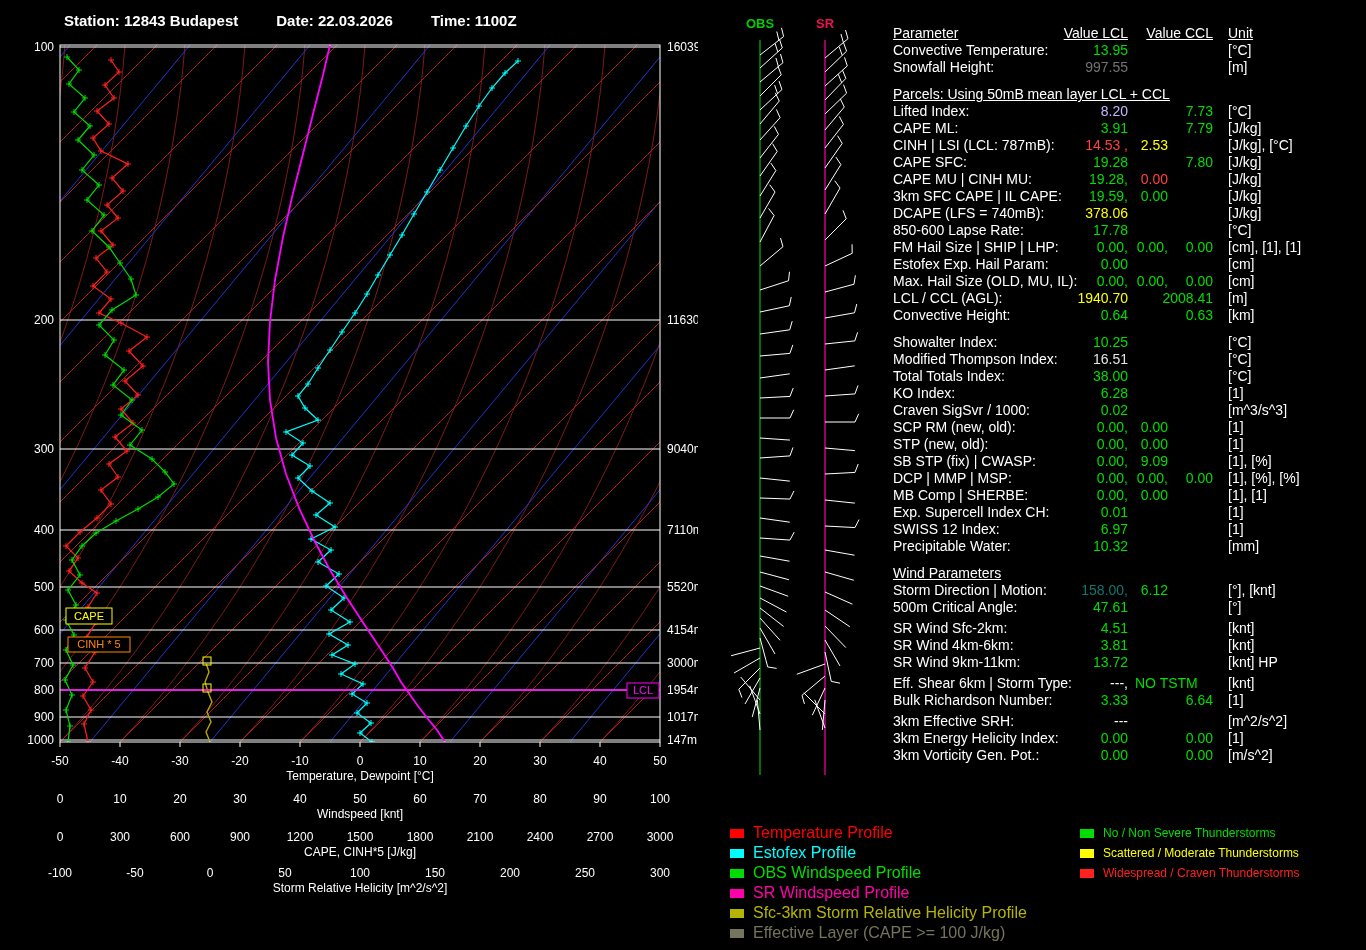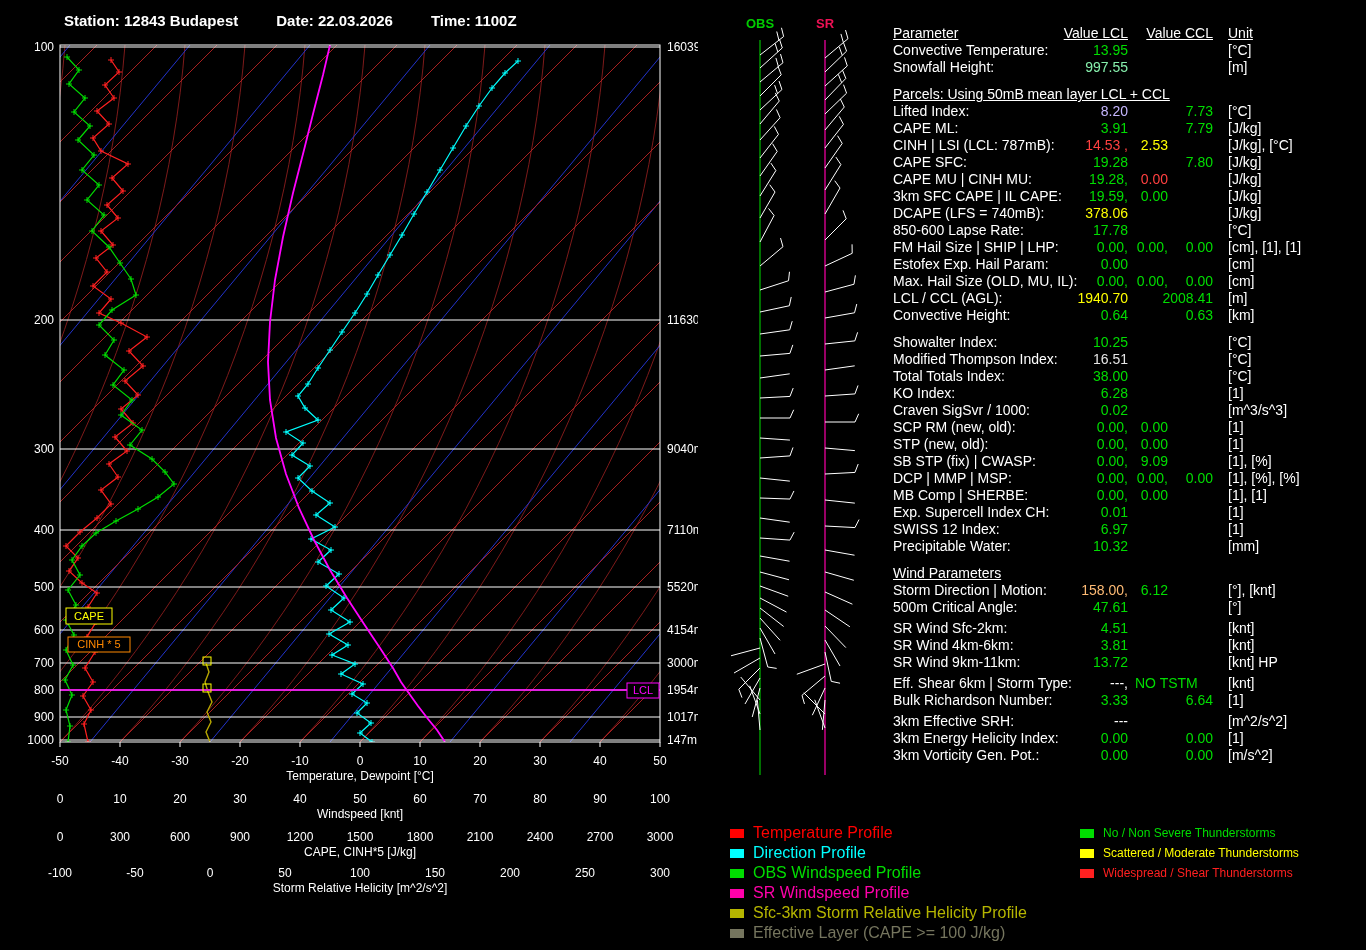--- a/index.html
+++ b/index.html
@@ -356,21 +356,21 @@
       <span class="chdr">Value CCL</span>
       <span class="cu und">Unit</span>
     </div>
     <div class="prow">
       <span class="plabel">Convective Temperature:</span>
       <span class="ca" style="color: rgb(0, 221, 0);">13.95</span>
       <span class="cu">[°C]</span>
     </div>
     <div class="prow">
       <span class="plabel">Snowfall Height:</span>
-      <span class="ca" style="color: #86efac;">997.55</span>
+      <span class="ca" style="color: #737373;">997.55</span>
       <span class="cu">[m]</span>
     </div>
     <div class="pgap" style="height: 10px;"></div>
     <div class="sect">Parcels: Using 50mB mean layer LCL + CCL</div>
     <div class="prow">
       <span class="plabel">Lifted Index:</span>
       <span class="ca" style="color: #c4b5fd;">8.20</span>
       <span class="cc" style="color: rgb(0, 221, 0);">7.73</span>
       <span class="cu">[°C]</span>
     </div>
@@ -514,21 +514,21 @@
     </div>
     <div class="prow">
       <span class="plabel">Precipitable Water:</span>
       <span class="ca" style="color: rgb(0, 221, 0);">10.32</span>
       <span class="cu">[mm]</span>
     </div>
     <div class="pgap" style="height: 10px;"></div>
     <div class="sect">Wind Parameters</div>
     <div class="prow">
       <span class="plabel">Storm Direction | Motion:</span>
-      <span class="ca" style="color: #fdba74;">158.00,</span>
+      <span class="ca" style="color: #0f766e;">158.00,</span>
       <span class="cb" style="color: rgb(0, 221, 0);">6.12</span>
       <span class="cu">[°], [knt]</span>
     </div>
     <div class="prow">
       <span class="plabel">500m Critical Angle:</span>
       <span class="ca" style="color: rgb(0, 221, 0);">47.61</span>
       <span class="cu">[°]</span>
     </div>
     <div class="pgap" style="height: 4px;"></div>
     <div class="prow">
@@ -578,21 +578,21 @@
       <span class="cu">[m/s^2]</span>
     </div>
   </div>
 <div id="legend-left">
     <div class="litem">
       <span class="sw" style="background: rgb(255, 0, 0);"></span>
       <span style="color: rgb(255, 0, 0);">Temperature Profile</span>
     </div>
     <div class="litem">
       <span class="sw" style="background: rgb(0, 255, 255);"></span>
-      <span style="color: rgb(0, 255, 255);">Direction Profile</span>
+      <span style="color: rgb(0, 255, 255);">Estofex Profile</span>
     </div>
     <div class="litem">
       <span class="sw" style="background: rgb(0, 221, 0);"></span>
       <span style="color: rgb(0, 221, 0);">OBS Windspeed Profile</span>
     </div>
     <div class="litem">
       <span class="sw" style="background: rgb(255, 0, 170);"></span>
       <span style="color: rgb(255, 0, 170);">SR Windspeed Profile</span>
     </div>
     <div class="litem">
@@ -608,15 +608,15 @@
     <div class="litem">
       <span class="sw" style="background: rgb(0, 221, 0);"></span>
       <span style="color: rgb(0, 221, 0);">No / Non Severe Thunderstorms</span>
     </div>
     <div class="litem">
       <span class="sw" style="background: rgb(255, 255, 0);"></span>
       <span style="color: rgb(255, 255, 0);">Scattered / Moderate Thunderstorms</span>
     </div>
     <div class="litem">
       <span class="sw" style="background: rgb(255, 32, 32);"></span>
-      <span style="color: rgb(255, 32, 32);">Widespread / Shear Thunderstorms</span>
+      <span style="color: rgb(255, 32, 32);">Widespread / Craven Thunderstorms</span>
     </div>
   </div>
 
 </body></html>

